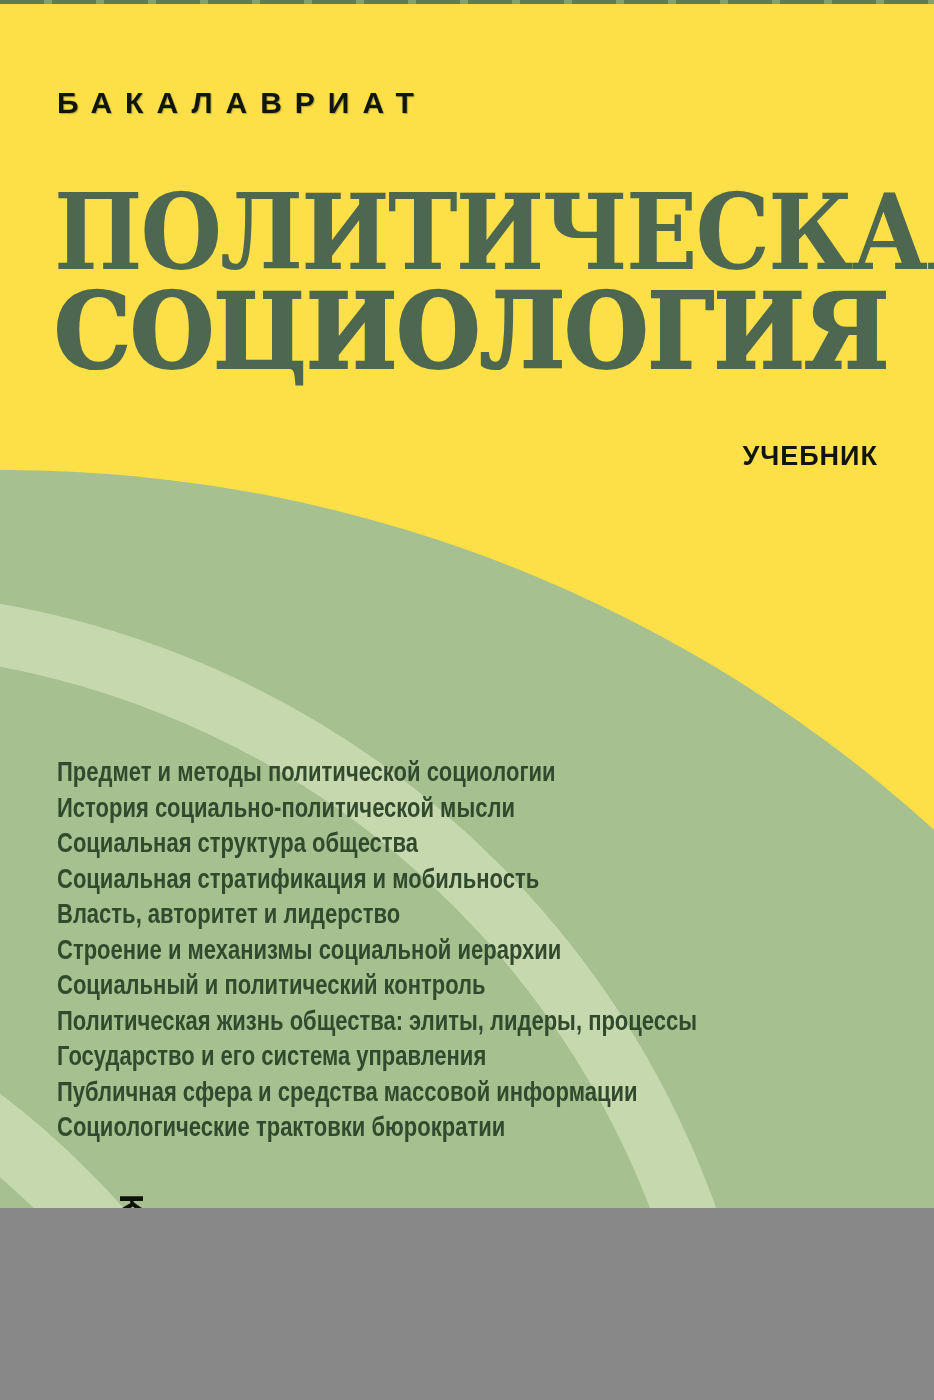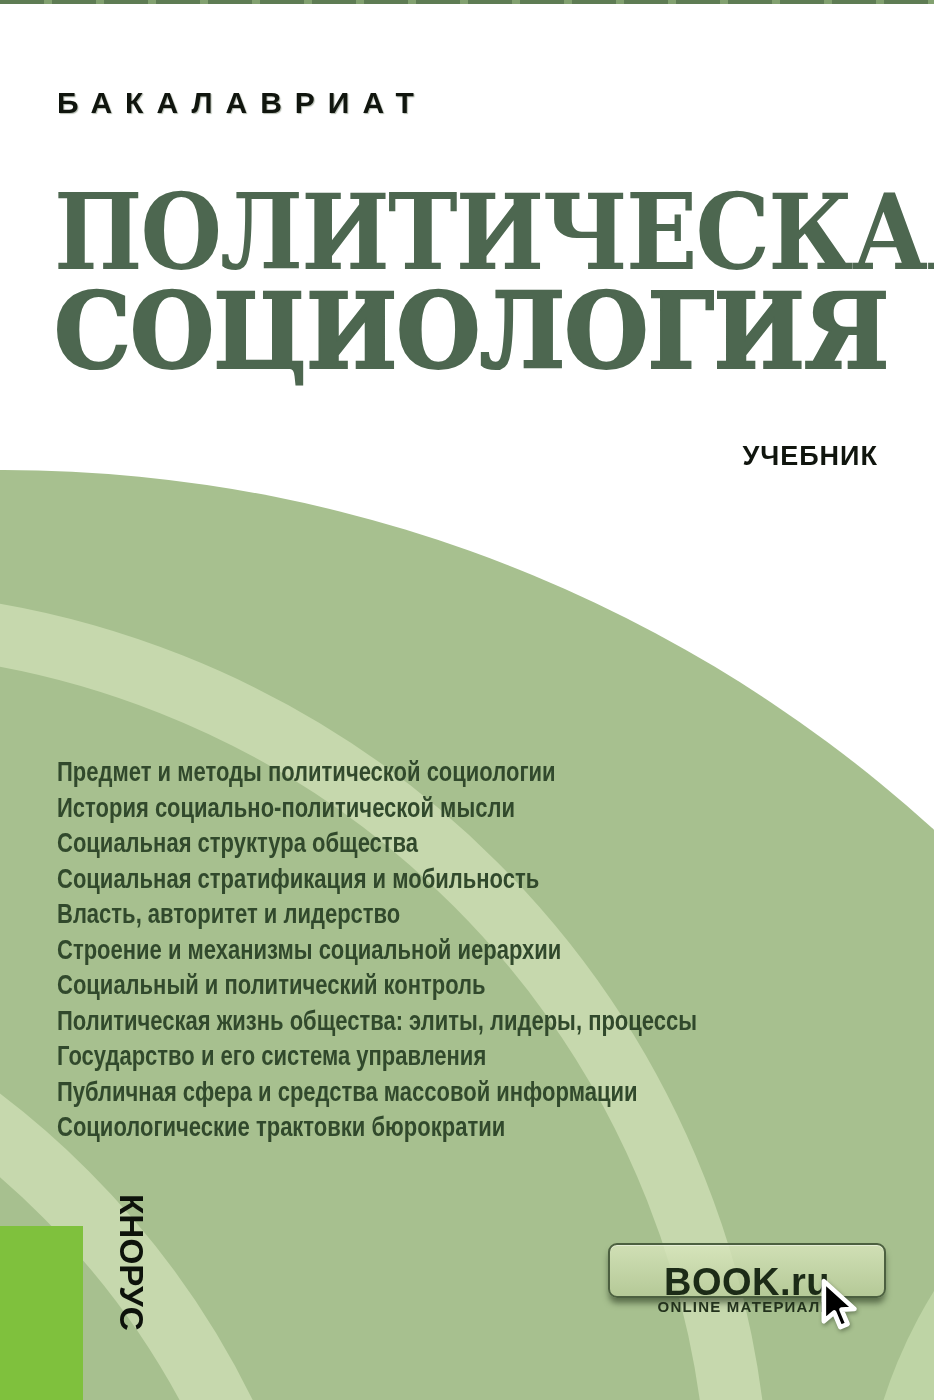--- a/index.html
+++ b/index.html
@@ -1,22 +1,22 @@
 <!DOCTYPE html>
 <html><head>
 <meta charset="utf-8">
 <style>
   html, body { margin: 0; padding: 0; background: #888; }
   * { box-sizing: border-box; }
 
   #cover {
     position: relative;
     width: 934px;
-    height: 1400px;
-    background: #ffffff;
+    height: 1208px;
+    background: #fde047;
     overflow: hidden;
     font-family: "Liberation Sans", sans-serif;
     padding-left: 32px;
   }
 
   
   .top-strip {
     position: absolute; left: 0; top: 0; right: 0; height: 4px;
     background: repeating-linear-gradient(90deg, #5e7c54 0 44px, #82a170 44px 52px);
   }

